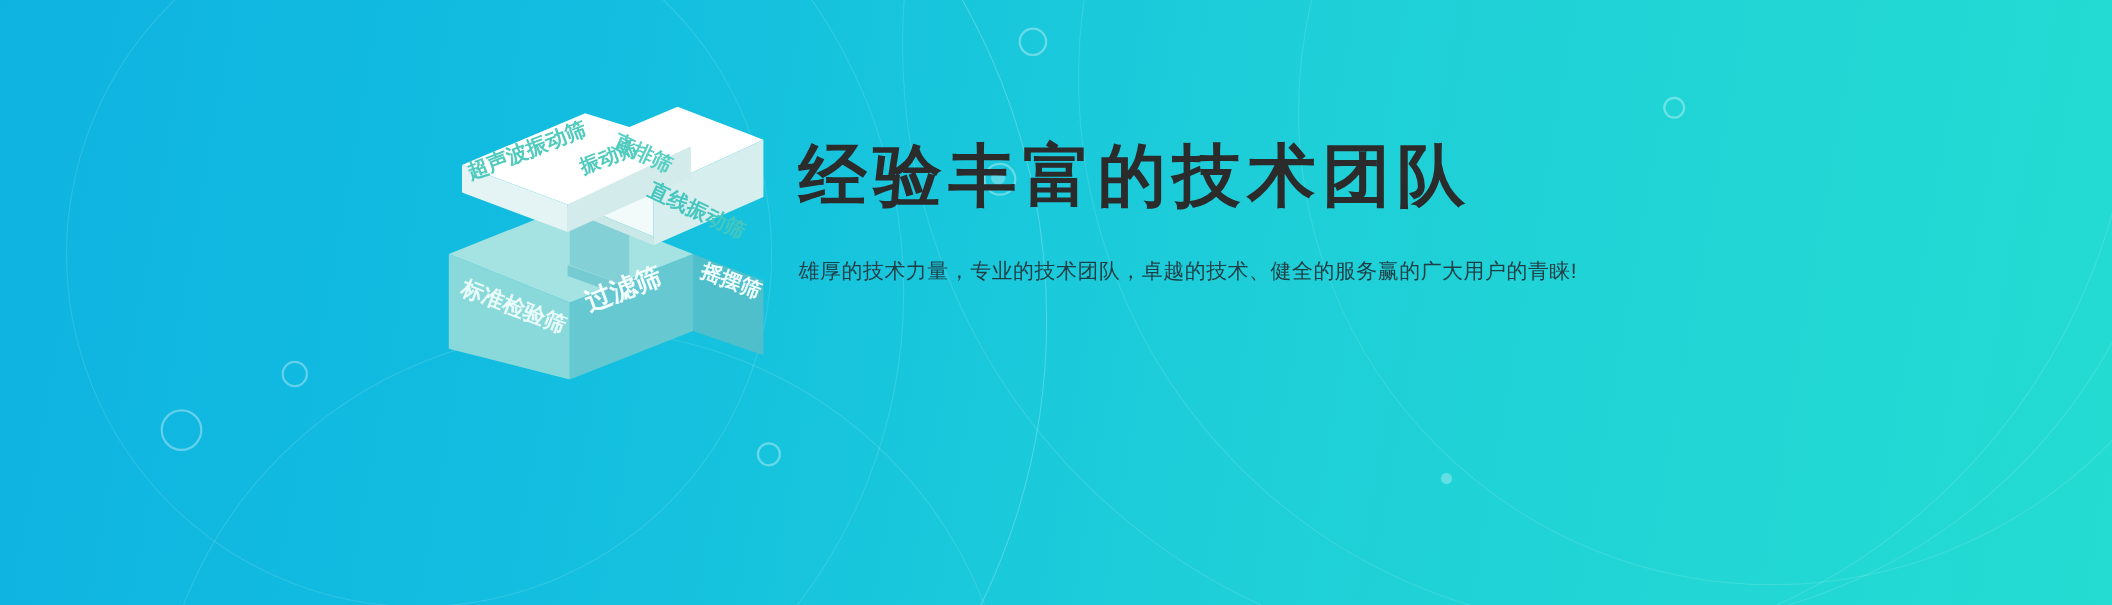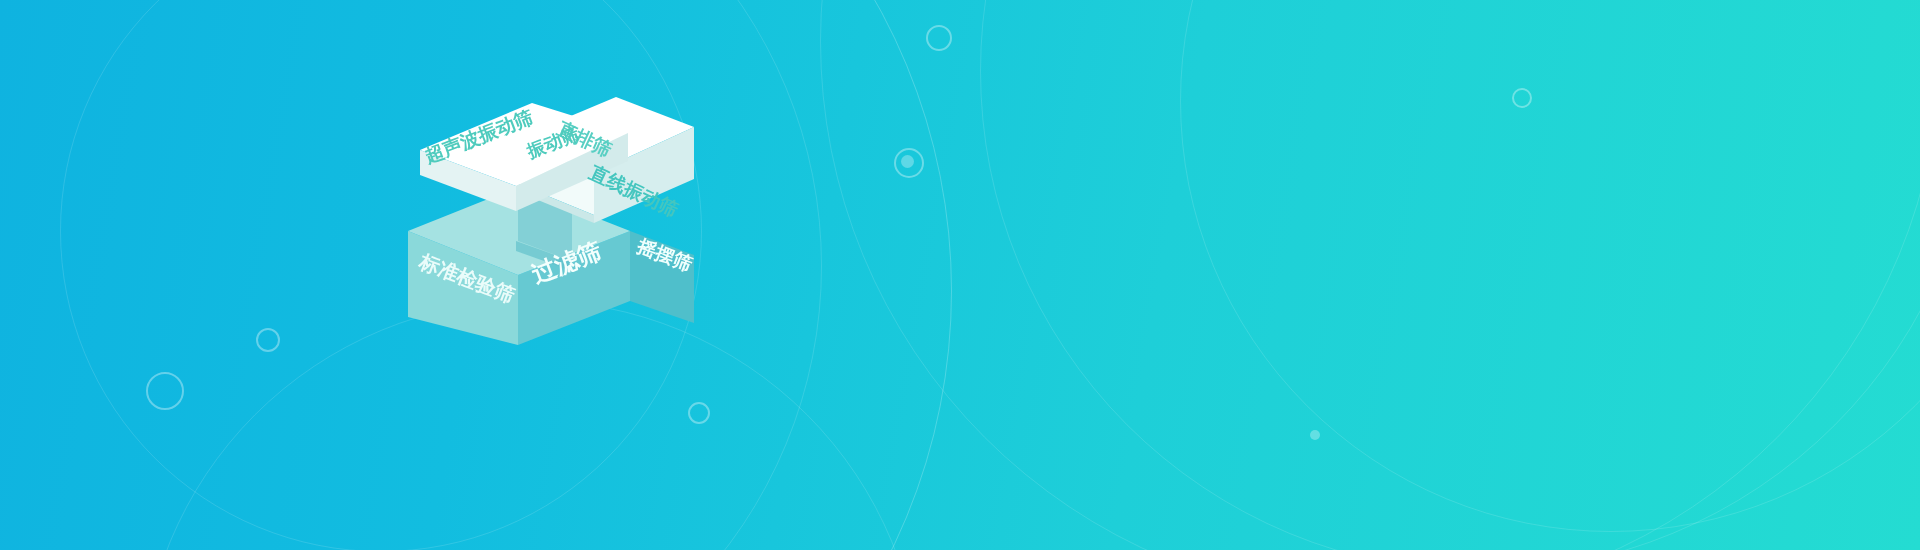--- a/index.html
+++ b/index.html
@@ -103,14 +103,18 @@
 
         <text x="20" y="212" font-size="20" fill="#eafcfa" transform="rotate(21 20 212)">标准检验筛</text>
 
         <text x="138" y="228" font-size="24" fill="#f3fffd" transform="rotate(-21 138 228)">过滤筛</text>
 
         <text x="238" y="196" font-size="19" fill="#f0fffd" transform="rotate(21 238 196)">摇摆筛</text>
       </g>
     </svg>
   </div>
 
+  <div id="copy">
+    <h1 id="headline">经验丰富的技术团队</h1>
+    <p id="subline">雄厚的技术力量，专业的技术团队，卓越的技术、健全的服务赢的广大用户的青睐!</p>
+  </div>
 
 </div>
 
 </body></html>

